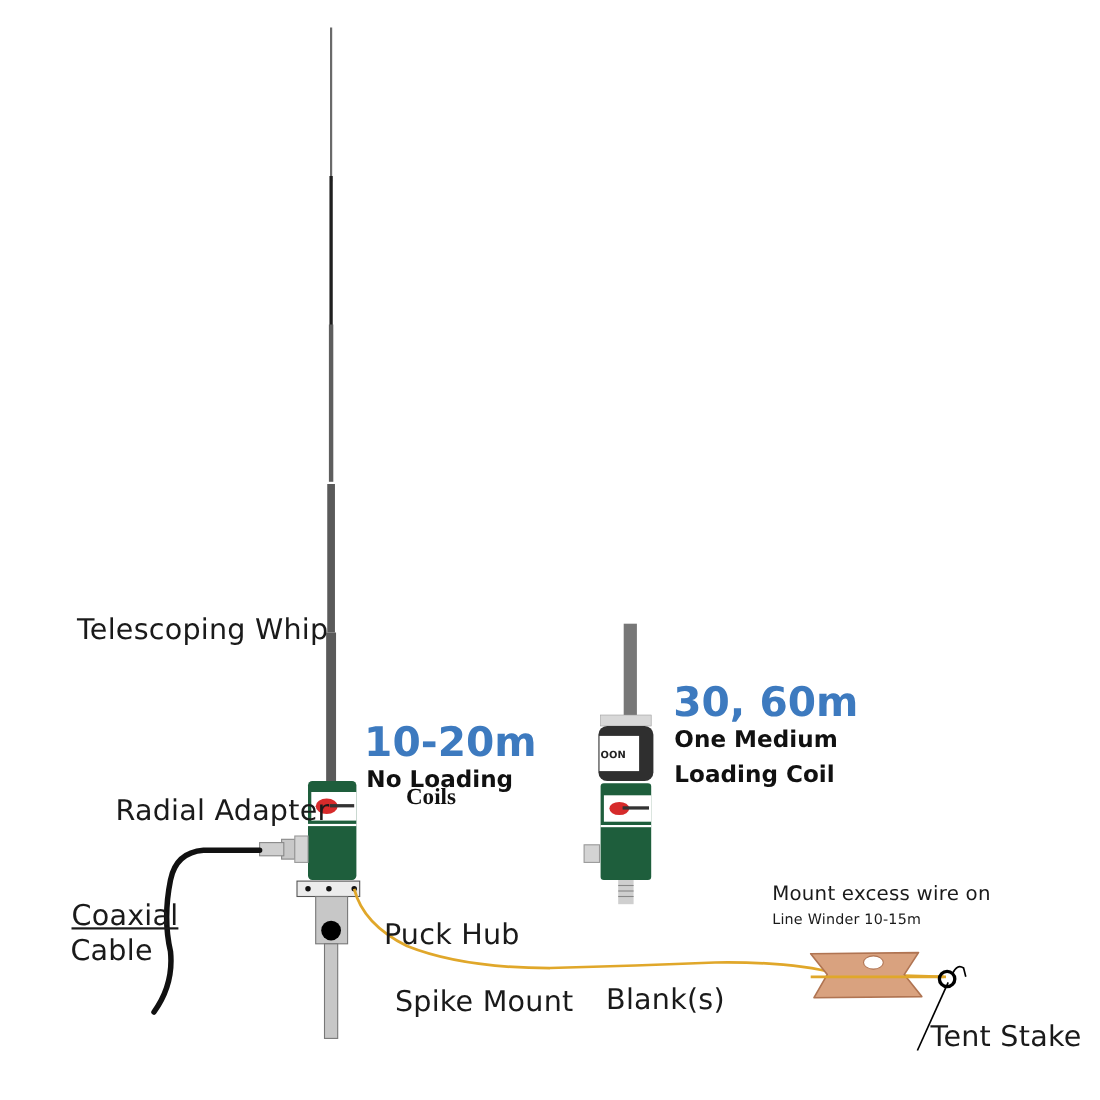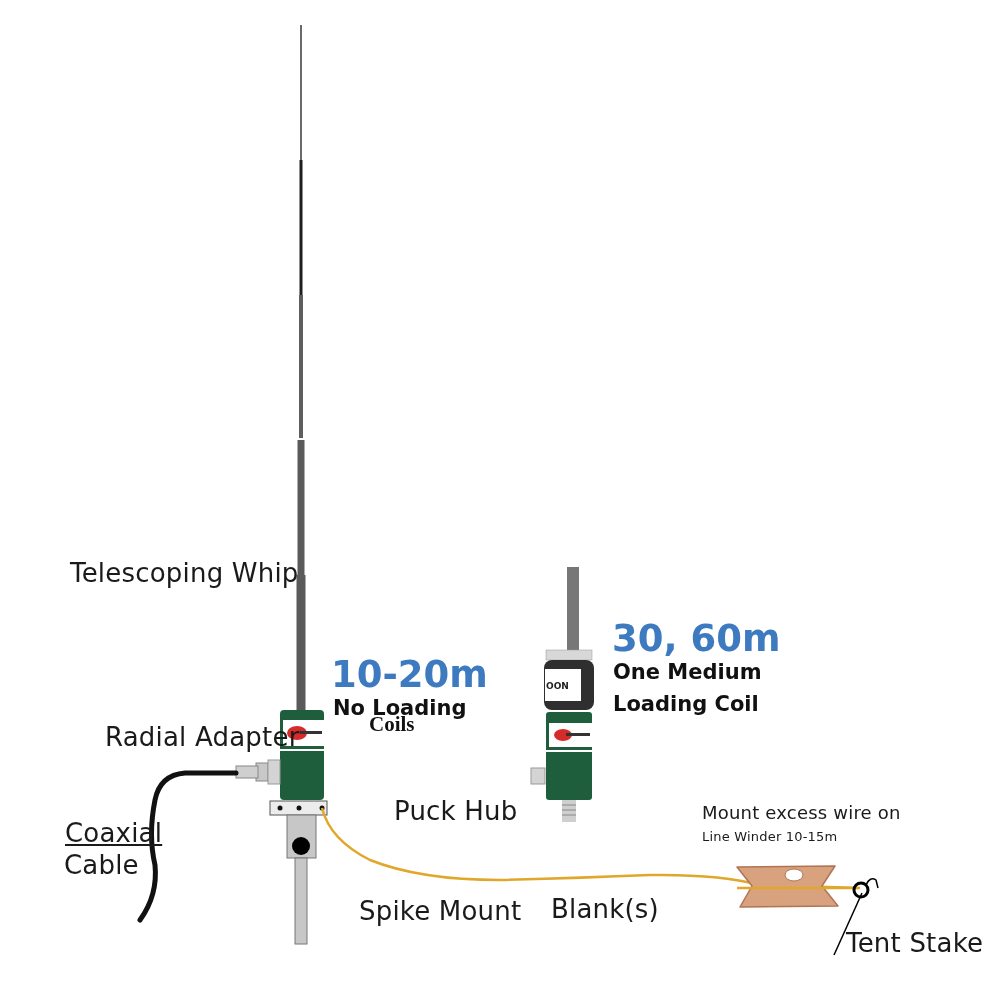--- a/index.html
+++ b/index.html
@@ -81,21 +81,21 @@
     <line x1="562" y1="805" x2="576" y2="805" stroke="#888"></line>
     <line x1="562" y1="810" x2="576" y2="810" stroke="#888"></line>
     <line x1="562" y1="815" x2="576" y2="815" stroke="#888"></line>
   </g>
 </svg>
 
 <div class="lbl" style="left:70px;top:558px;">Telescoping Whip</div>
 <div class="lbl" style="left:105px;top:722px;">Radial Adapter</div>
 <div class="lbl" style="left:65px;top:818px;text-decoration:underline;">Coaxial</div>
 <div class="lbl" style="left:64px;top:850px;">Cable</div>
-<div class="lbl" style="left:349px;top:796px;margin-left:45px;">Puck Hub</div>
+<div class="lbl" style="left:349px;top:835px;">Puck Hub</div>
 <div class="lbl" style="left:319px;top:896px;margin-left:40px;">Spike Mount</div>
 <div class="lbl" style="left:551px;top:894px;">Blank(s)</div>
 <div class="lbl" style="left:846px;top:928px;">Tent Stake</div>
 <div class="lbl" style="left:702px;top:802px;font-size:18px;">Mount excess wire on</div>
 <div class="lbl" style="left:702px;top:829px;font-size:13px;">Line Winder 10-15m</div>
 
 <div class="big" style="left:331px;top:637px;margin-top:16px;">10-20m</div>
 <div class="sub" style="left:333px;top:692px;">No Loading</div>
 <div class="sub" style="left:369px;top:708px;font-family:Liberation Serif, serif;">Coils</div>
 

